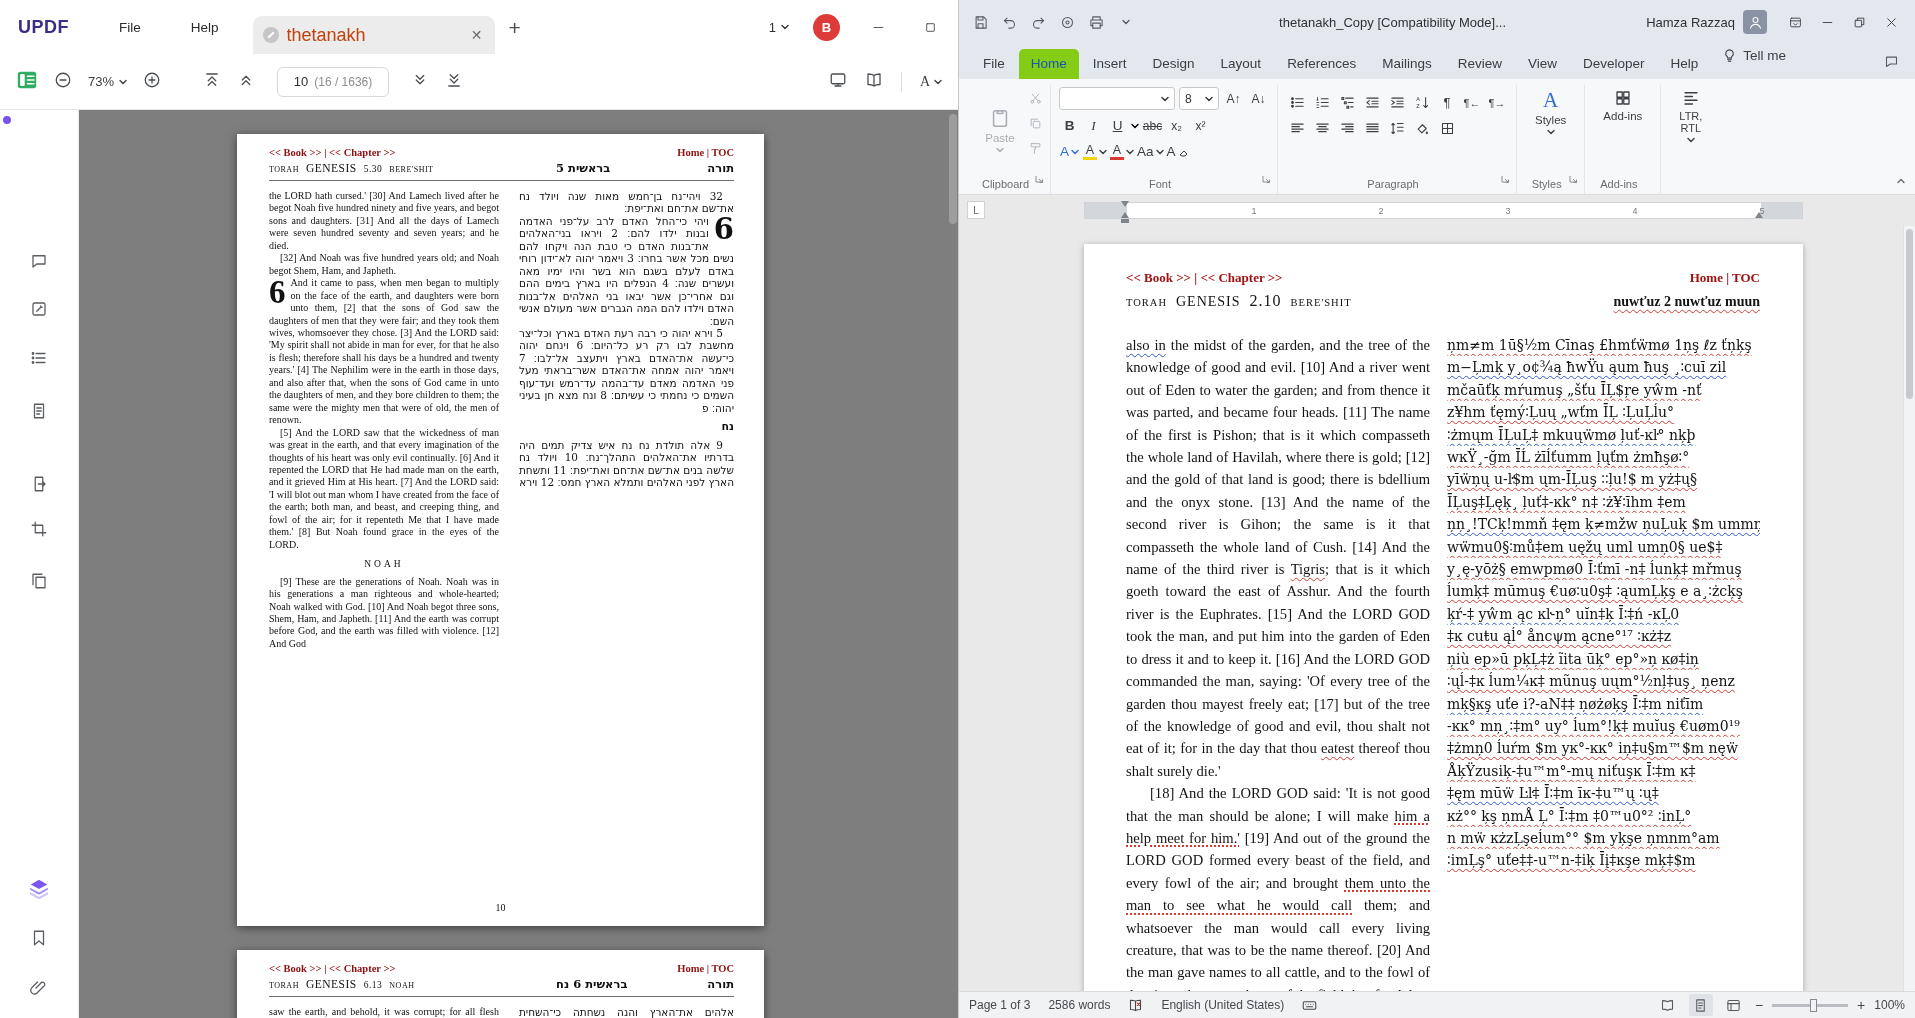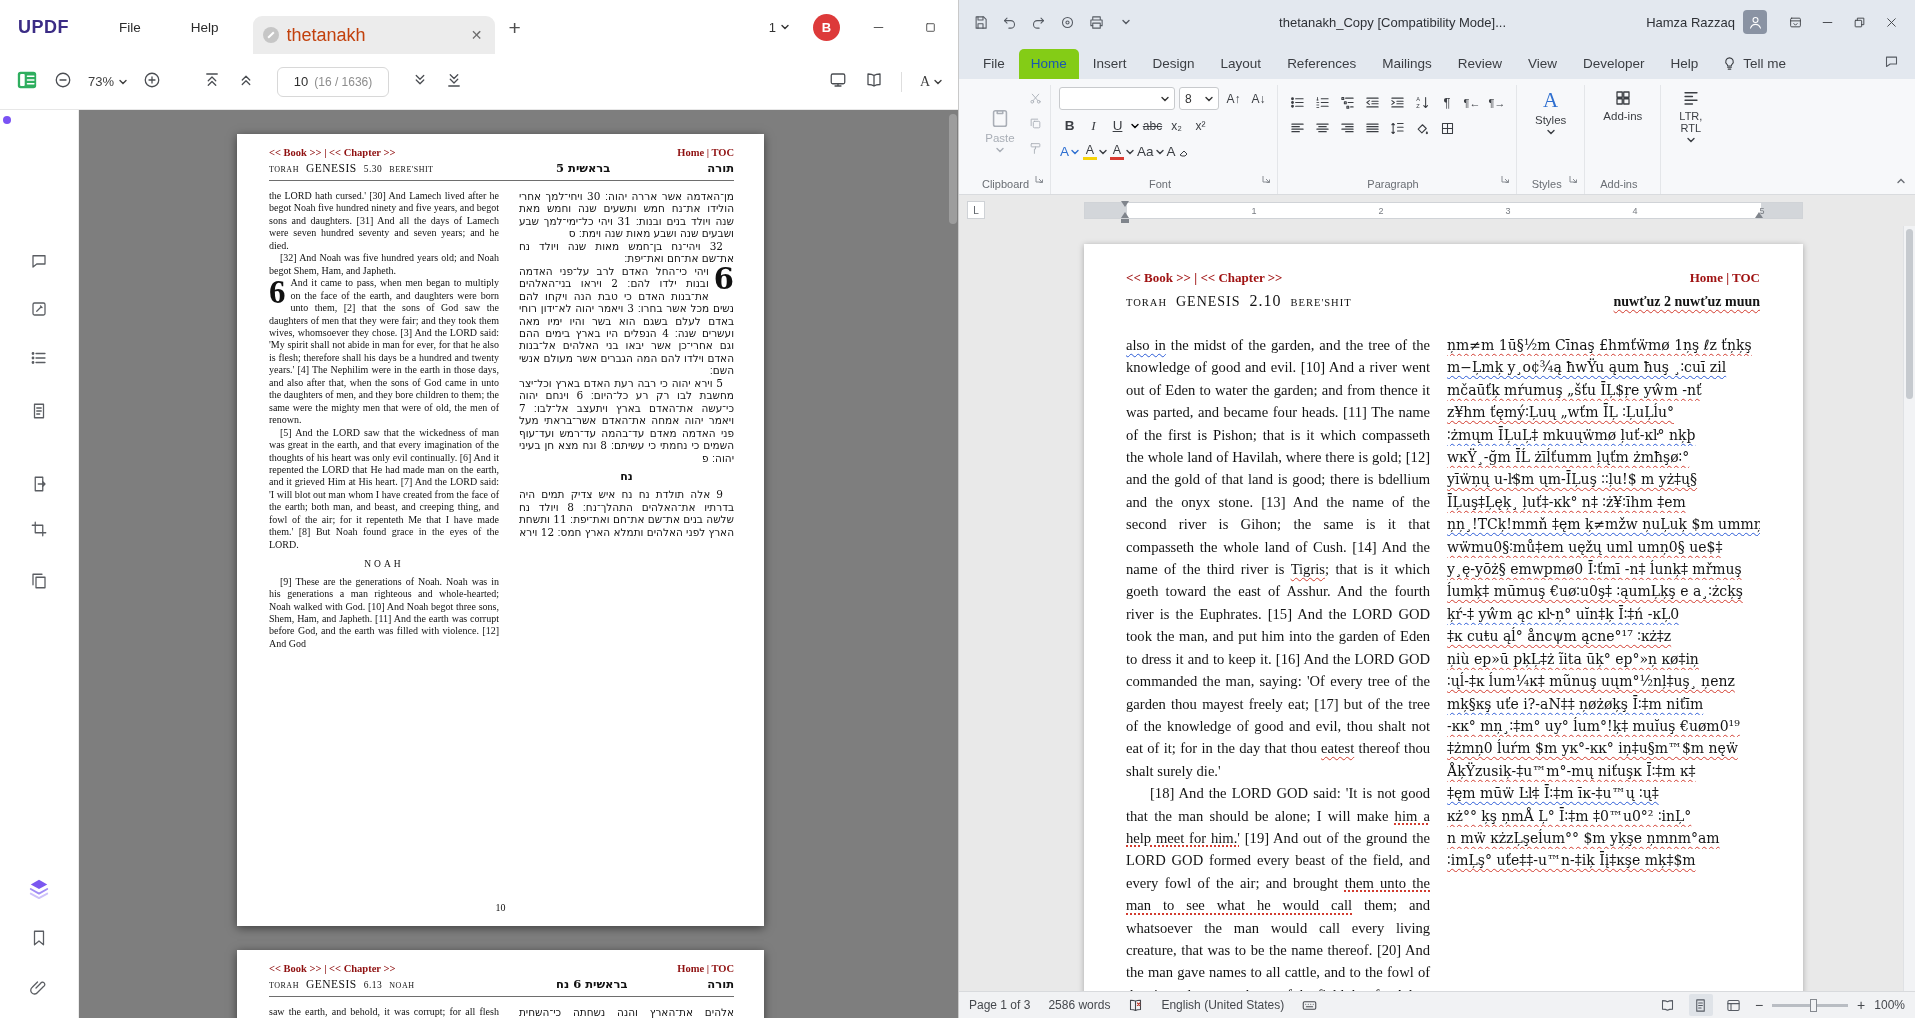--- a/index.html
+++ b/index.html
@@ -47,36 +47,36 @@
 .p-crumbR{direction:rtl;display:flex;justify-content:space-between;width:178px;font-size:11.5px;font-weight:700;font-family:"DejaVu Serif","DejaVu Sans",serif}
 .p-rule{border-top:1px solid #6e6e6e;margin-top:5px}
 .cols{display:flex;gap:20px;margin-top:9px}
 .c-en{width:231px;font-size:10px;line-height:12.45px;text-align:justify}
 .c-he{width:216px;direction:rtl;font-size:10.5px;line-height:12.45px;text-align:justify;font-family:"DejaVu Serif","DejaVu Sans",serif}
 .c-en p,.c-he p{margin:0}
 .pi{text-indent:11px}
 .dc{float:left;font-size:33px;line-height:27px;font-weight:700;margin:2px 5px 0 0}
 .dch{float:right;font-size:29px;line-height:25px;font-weight:700;margin:2px 0 0 5px}
 .section-en{text-align:center;letter-spacing:3px;margin:7px 0 5px;font-size:9.5px}
-.section-he{text-align:center;font-weight:700;margin:7px 0 5px;font-size:11px}
+.section-he{text-align:right;font-weight:700;margin:7px 0 5px;font-size:11px}
 .pagenum{position:absolute;bottom:13px;left:0;right:0;text-align:center;font-size:10px}
 
 
 #word{position:absolute;left:959px;top:0;width:956px;height:1018px;background:#e9e9e9}
 .w-titlebar{height:44px;background:#e3e8ef;display:flex;align-items:center;padding:0 8px;gap:2px}
 .qa-icon{width:27px;height:27px;display:grid;place-items:center;color:#565b63}
 .w-title{flex:1;text-align:center;font-size:13px;color:#2e3136;white-space:nowrap;overflow:hidden;text-overflow:ellipsis;padding:0 8px}
 .w-user{display:flex;align-items:center;gap:8px;font-size:13px;color:#2e3136}
 .w-avatar{width:24px;height:24px;border-radius:4px;background:#8a93a3;display:grid;place-items:center;color:#fff;overflow:hidden}
 .w-winbtns{display:flex;margin-left:10px}
 .w-winbtn{width:32px;height:30px;display:grid;place-items:center;color:#3d4045}
 .w-tabs{height:35px;background:#e3e8ef;display:flex;align-items:flex-end;padding:0 6px 0 12px;gap:2px}
 .rtab{padding:7px 12px 8px;font-size:13.5px;color:#3b3e43;border-radius:5px 5px 0 0;cursor:default}
 .rtab.active{background:#84cc16;color:#1a57b0}
-.tellme{display:flex;align-items:center;gap:6px;padding:7px 10px 8px;font-size:13.5px;color:#3b3e43}
+.tellme{display:flex;align-items:center;gap:6px;padding:7px 10px 16px;font-size:13.5px;color:#3b3e43}
 .tabs-spacer{flex:1}
 .tabs-comment{padding:6px 10px;color:#565b63}
 .w-ribbon{height:116px;background:#f7f8fa;border-bottom:1px solid #d9dbde;display:flex;padding:6px 4px 0 10px;position:relative}
 .rgroup{position:relative;padding:2px 8px 22px;border-right:1px solid #e4e6e9;display:flex;gap:6px}
 .rgroup-label{position:absolute;bottom:4px;left:0;right:8px;text-align:center;font-size:11px;color:#6a6e74}
 .launcher{position:absolute;bottom:5px;right:5px;color:#8a8e94}
 .paste-btn{display:flex;flex-direction:column;align-items:center;justify-content:center;width:46px;color:#a9aeb6;font-size:11.5px;gap:3px}
 .clip-minis{display:flex;flex-direction:column;gap:7px;padding-top:4px;color:#abb0b8}
 .fcol{display:flex;flex-direction:column}
 .font-r1{display:flex;gap:4px;align-items:center}
@@ -304,26 +304,25 @@
         <div class="cols">
           <div class="c-en">
             <p>the LORD hath cursed.' [30] And Lamech lived after he begot Noah five hundred ninety and five years, and begot sons and daughters. [31] And all the days of Lamech were seven hundred seventy and seven years; and he died.</p>
             <p class="pi">[32] And Noah was five hundred years old; and Noah begot Shem, Ham, and Japheth.</p>
             <p><span class="dc">6</span><span>And it came to pass, when men began to multiply on the face of the earth, and daughters were born unto them, [2] that the sons of God saw the daughters of men that they were fair; and they took them wives, whomsoever they chose. [3] And the LORD said: 'My spirit shall not abide in man for ever, for that he also is flesh; therefore shall his days be a hundred and twenty years.' [4] The Nephilim were in the earth in those days, and also after that, when the sons of God came in unto the daughters of men, and they bore children to them; the same were the mighty men that were of old, the men of renown.</span></p>
             <p class="pi">[5] And the LORD saw that the wickedness of man was great in the earth, and that every imagination of the thoughts of his heart was only evil continually. [6] And it repented the LORD that He had made man on the earth, and it grieved Him at His heart. [7] And the LORD said: 'I will blot out man whom I have created from the face of the earth; both man, and beast, and creeping thing, and fowl of the air; for it repenteth Me that I have made them.' [8] But Noah found grace in the eyes of the LORD.</p>
             <div class="section-en">NOAH</div>
             <p class="pi">[9] These are the generations of Noah. Noah was in his generations a man righteous and whole-hearted; Noah walked with God. [10] And Noah begot three sons, Shem, Ham, and Japheth. [11] And the earth was corrupt before God, and the earth was filled with violence. [12] And God</p>
           </div>
           <div class="c-he" dir="rtl">
-            <p>מן־האדמה אשר אררה יהוה׃ 30 ויחי־למך אחרי הולידו את־נח חמש ותשעים שנה וחמש מאת שנה ויולד בנים ובנות׃ 31 ויהי כל־ימי־למך שבע ושבעים שנה ושבע מאות שנה וימת׃ ס</p>
             <p class="pi">32 ויהי־נח בן־חמש מאות שנה ויולד נח את־שם את־חם ואת־יפת׃</p>
             <p><span class="dch">6</span><span>ויהי כי־החל האדם לרב על־פני האדמה ובנות ילדו להם׃ 2 ויראו בני־האלהים את־בנות האדם כי טבת הנה ויקחו להם נשים מכל אשר בחרו׃ 3 ויאמר יהוה לא־ידון רוחי באדם לעלם בשגם הוא בשר והיו ימיו מאה ועשרים שנה׃ 4 הנפלים היו בארץ בימים ההם וגם אחרי־כן אשר יבאו בני האלהים אל־בנות האדם וילדו להם המה הגברים אשר מעולם אנשי השם׃</span></p>
             <p class="pi">5 וירא יהוה כי רבה רעת האדם בארץ וכל־יצר מחשבת לבו רק רע כל־היום׃ 6 וינחם יהוה כי־עשה את־האדם בארץ ויתעצב אל־לבו׃ 7 ויאמר יהוה אמחה את־האדם אשר־בראתי מעל פני האדמה מאדם עד־בהמה עד־רמש ועד־עוף השמים כי נחמתי כי עשיתם׃ 8 ונח מצא חן בעיני יהוה׃ פ</p>
             <div class="section-he">נח</div>
-            <p class="pi">9 אלה תולדת נח נח איש צדיק תמים היה בדרתיו את־האלהים התהלך־נח׃ 8 ויולד נח שלשה בנים את־שם את־חם ואת־יפת׃ 11 ותשחת הארץ לפני האלהים ותמלא הארץ חמס׃ 12 וירא</p>
+            <p class="pi">9 אלה תולדת נח נח איש צדיק תמים היה בדרתיו את־האלהים התהלך־נח׃ 10 ויולד נח שלשה בנים את־שם את־חם ואת־יפת׃ 11 ותשחת הארץ לפני האלהים ותמלא הארץ חמס׃ 12 וירא</p>
           </div>
         </div>
         <div class="pagenum">10</div>
       </div>
 
       <div class="pdf-page p2">
         <div class="p-nav">
           <span>&lt;&lt;  Book  &gt;&gt;   |   &lt;&lt;  Chapter  &gt;&gt;</span>
           <span>Home  |  TOC</span>
         </div>

